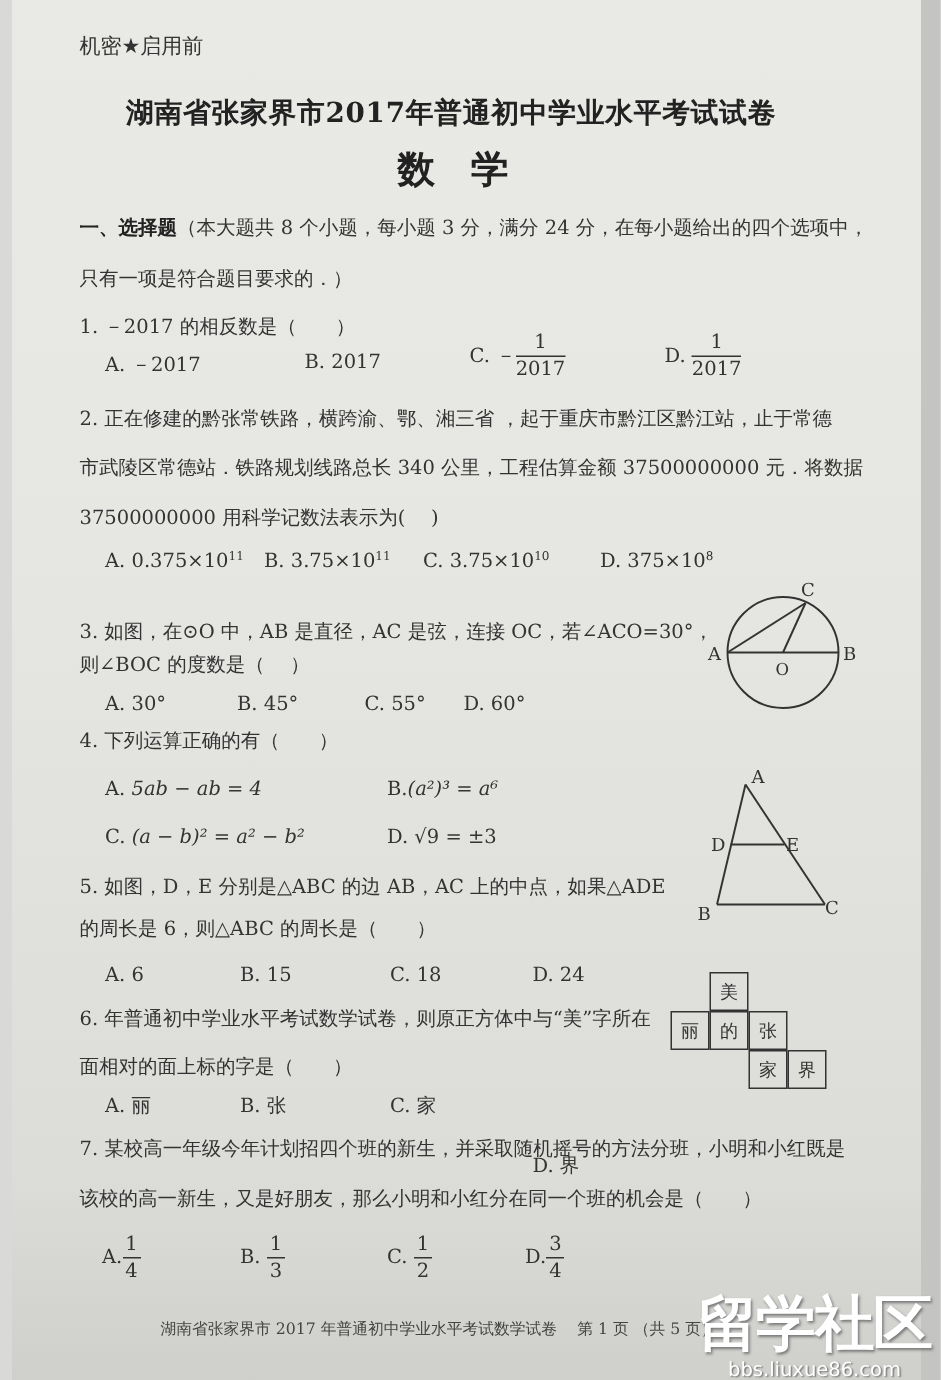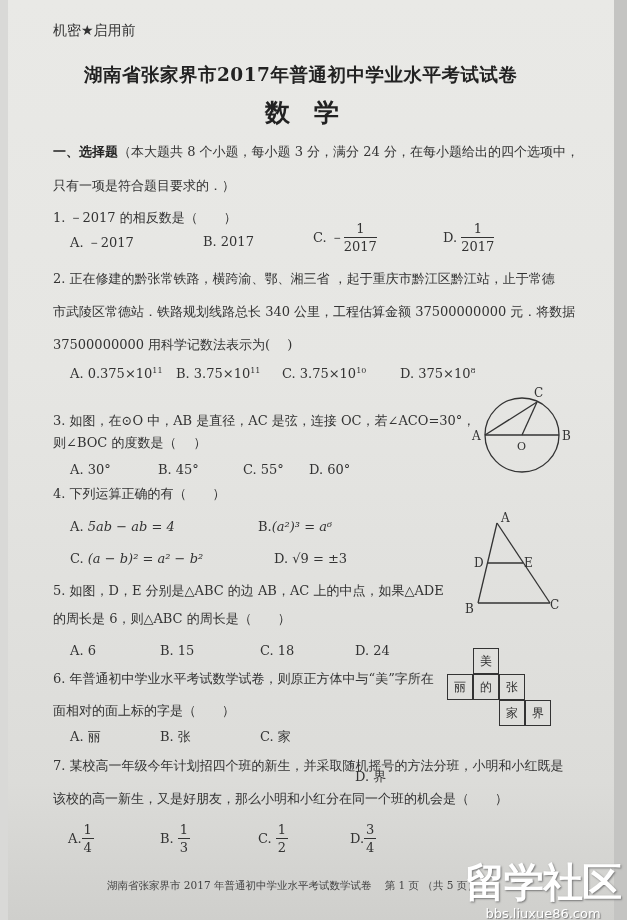--- a/index.html
+++ b/index.html
@@ -82,21 +82,21 @@
   <text x="2" y="55" font-size="12" fill="#333" font-family="DejaVu Serif, serif">A</text>
   <text x="92" y="55" font-size="12" fill="#333" font-family="DejaVu Serif, serif">B</text>
   <text x="64" y="12" font-size="12" fill="#333" font-family="DejaVu Serif, serif">C</text>
   <text x="47" y="65" font-size="11" fill="#333" font-family="DejaVu Serif, serif">O</text>
 </svg>
 
 <div class="abs txt" style="left:53px; top:485px;"><span>4.</span> <span>下列运算正确的有（　　）</span></div>
 <div class="opt it" style="left:70px; top:519px;"><span style="font-style:normal">A.</span>&nbsp;<span>5ab − ab = 4</span></div>
 <div class="opt it" style="left:258px; top:519px;"><span style="font-style:normal">B.</span><span>(a²)³ = a⁶</span></div>
 <div class="opt it" style="left:70px; top:551px;"><span style="font-style:normal">C.</span>&nbsp;<span>(a − b)² = a² − b²</span></div>
-<div class="opt" style="left:258px; top:551px;margin-left:16px;"><span>D.</span>&nbsp;<span>√9 = ±3</span></div>
+<div class="opt" style="left:258px; top:551px;"><span>D.</span>&nbsp;<span>√9 = ±3</span></div>
 
 <svg class="abs" style="left:455px; top:505px;" width="120" height="110">
   <line x1="42" y1="18" x2="23" y2="98" stroke="#333" stroke-width="1.3"></line>
   <line x1="42" y1="18" x2="95" y2="98" stroke="#333" stroke-width="1.3"></line>
   <line x1="23" y1="98" x2="95" y2="98" stroke="#333" stroke-width="1.3"></line>
   <line x1="32" y1="58" x2="68" y2="58" stroke="#333" stroke-width="1.3"></line>
   <text x="46" y="17" font-size="12" fill="#333" font-family="DejaVu Serif, serif">A</text>
   <text x="19" y="62" font-size="12" fill="#333" font-family="DejaVu Serif, serif">D</text>
   <text x="69" y="62" font-size="12" fill="#333" font-family="DejaVu Serif, serif">E</text>
   <text x="10" y="108" font-size="12" fill="#333" font-family="DejaVu Serif, serif">B</text>

